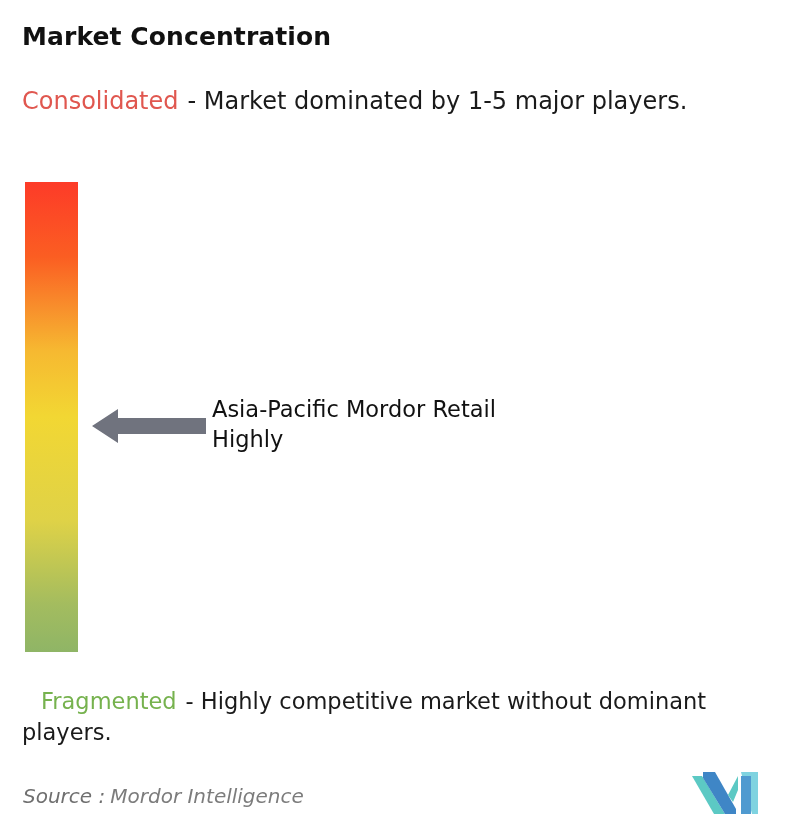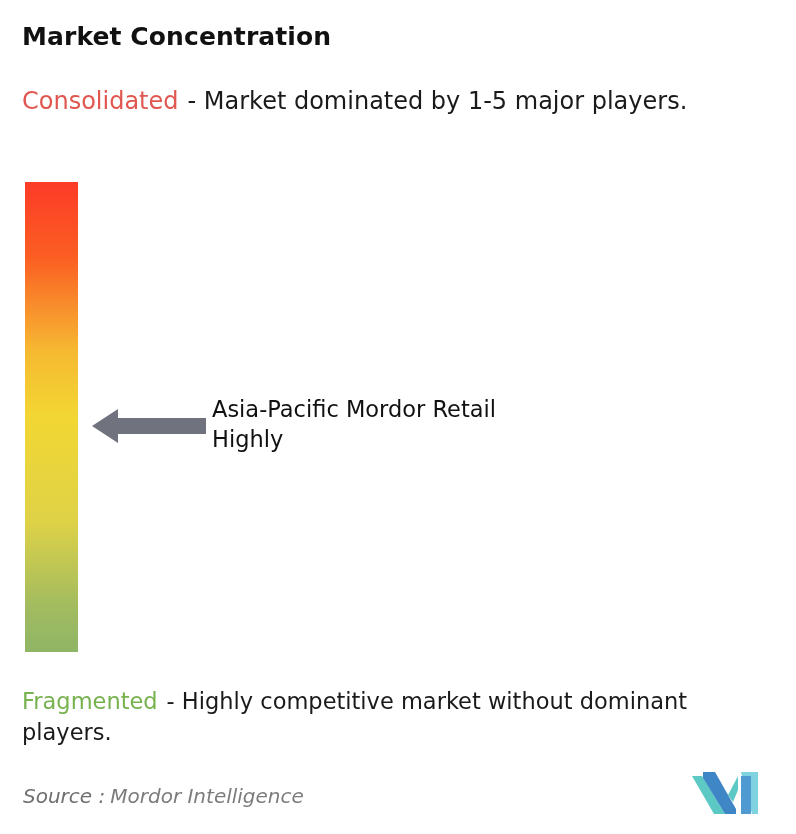--- a/index.html
+++ b/index.html
@@ -156,21 +156,21 @@
       <polygon points="0,19 26,2 26,11 114,11 114,27 26,27 26,36" fill="#70737e"></polygon>
     </svg>
   </div>
 
   <div class="callout-label">
     <span>Asia-Pacific Mordor Retail</span><br>
     <span>Highly</span>
   </div>
 
   <div class="legend-bottom">
-    <span class="legend-term-fragmented" style="color: rgb(118, 178, 78);">Fragmented</span><span class="legend-gap"></span><span>- Highly competitive market without dominant players.</span>
+    <span class="legend-term-fragmented" style="color: rgb(118, 178, 78); margin-left: 19px;">Fragmented</span><span class="legend-gap"></span><span>- Highly competitive market without dominant players.</span>
   </div>
 
   <div class="source-line">
     <span class="source-label">Source :</span><span class="source-name">Mordor Intelligence</span>
   </div>
 
   <div class="brand-logo">
     <svg width="66" height="45" viewBox="0 0 66 45" xmlns="http://www.w3.org/2000/svg">
 
       <polygon points="0,6 10,6 33,44 22,44" fill="#5cc9c4"></polygon>

